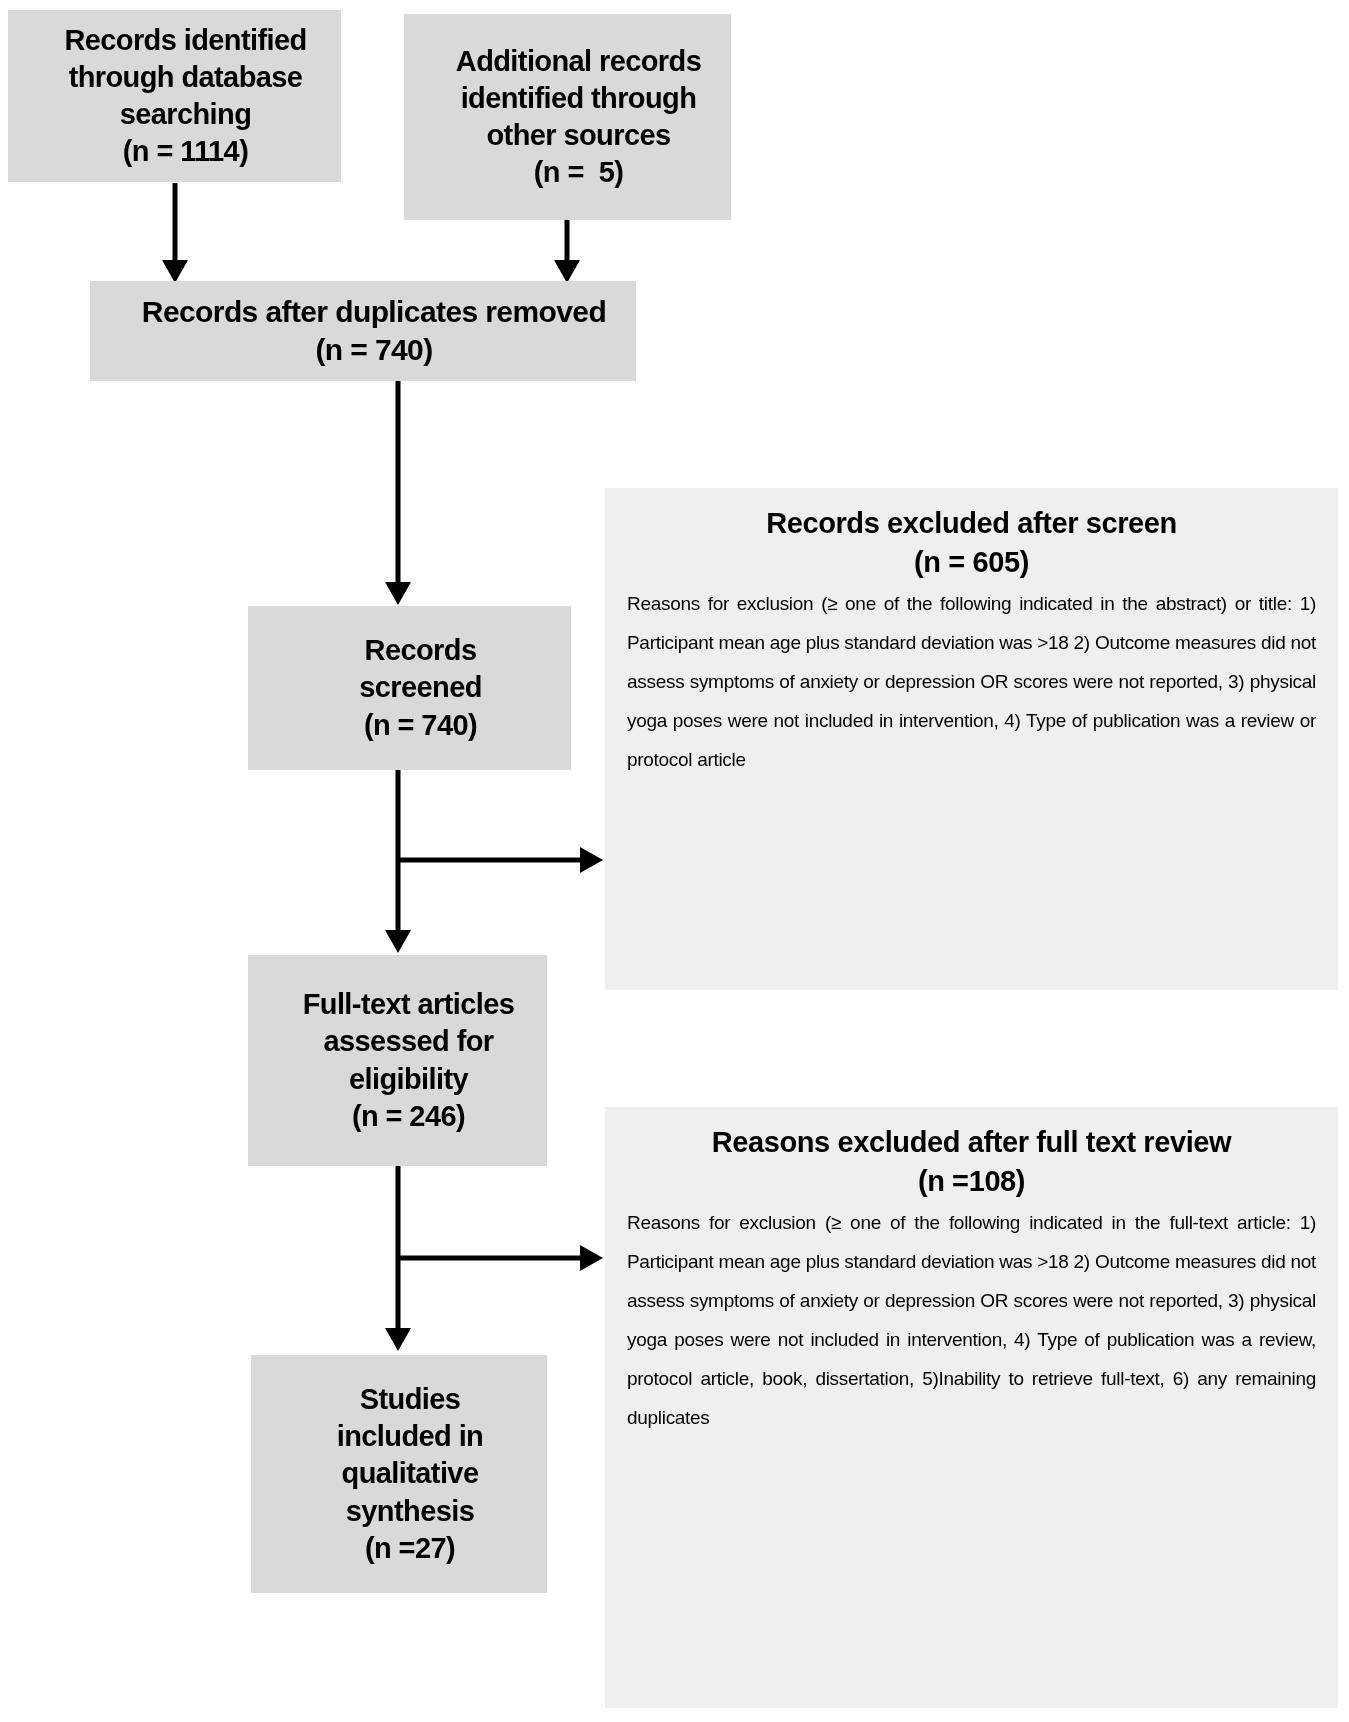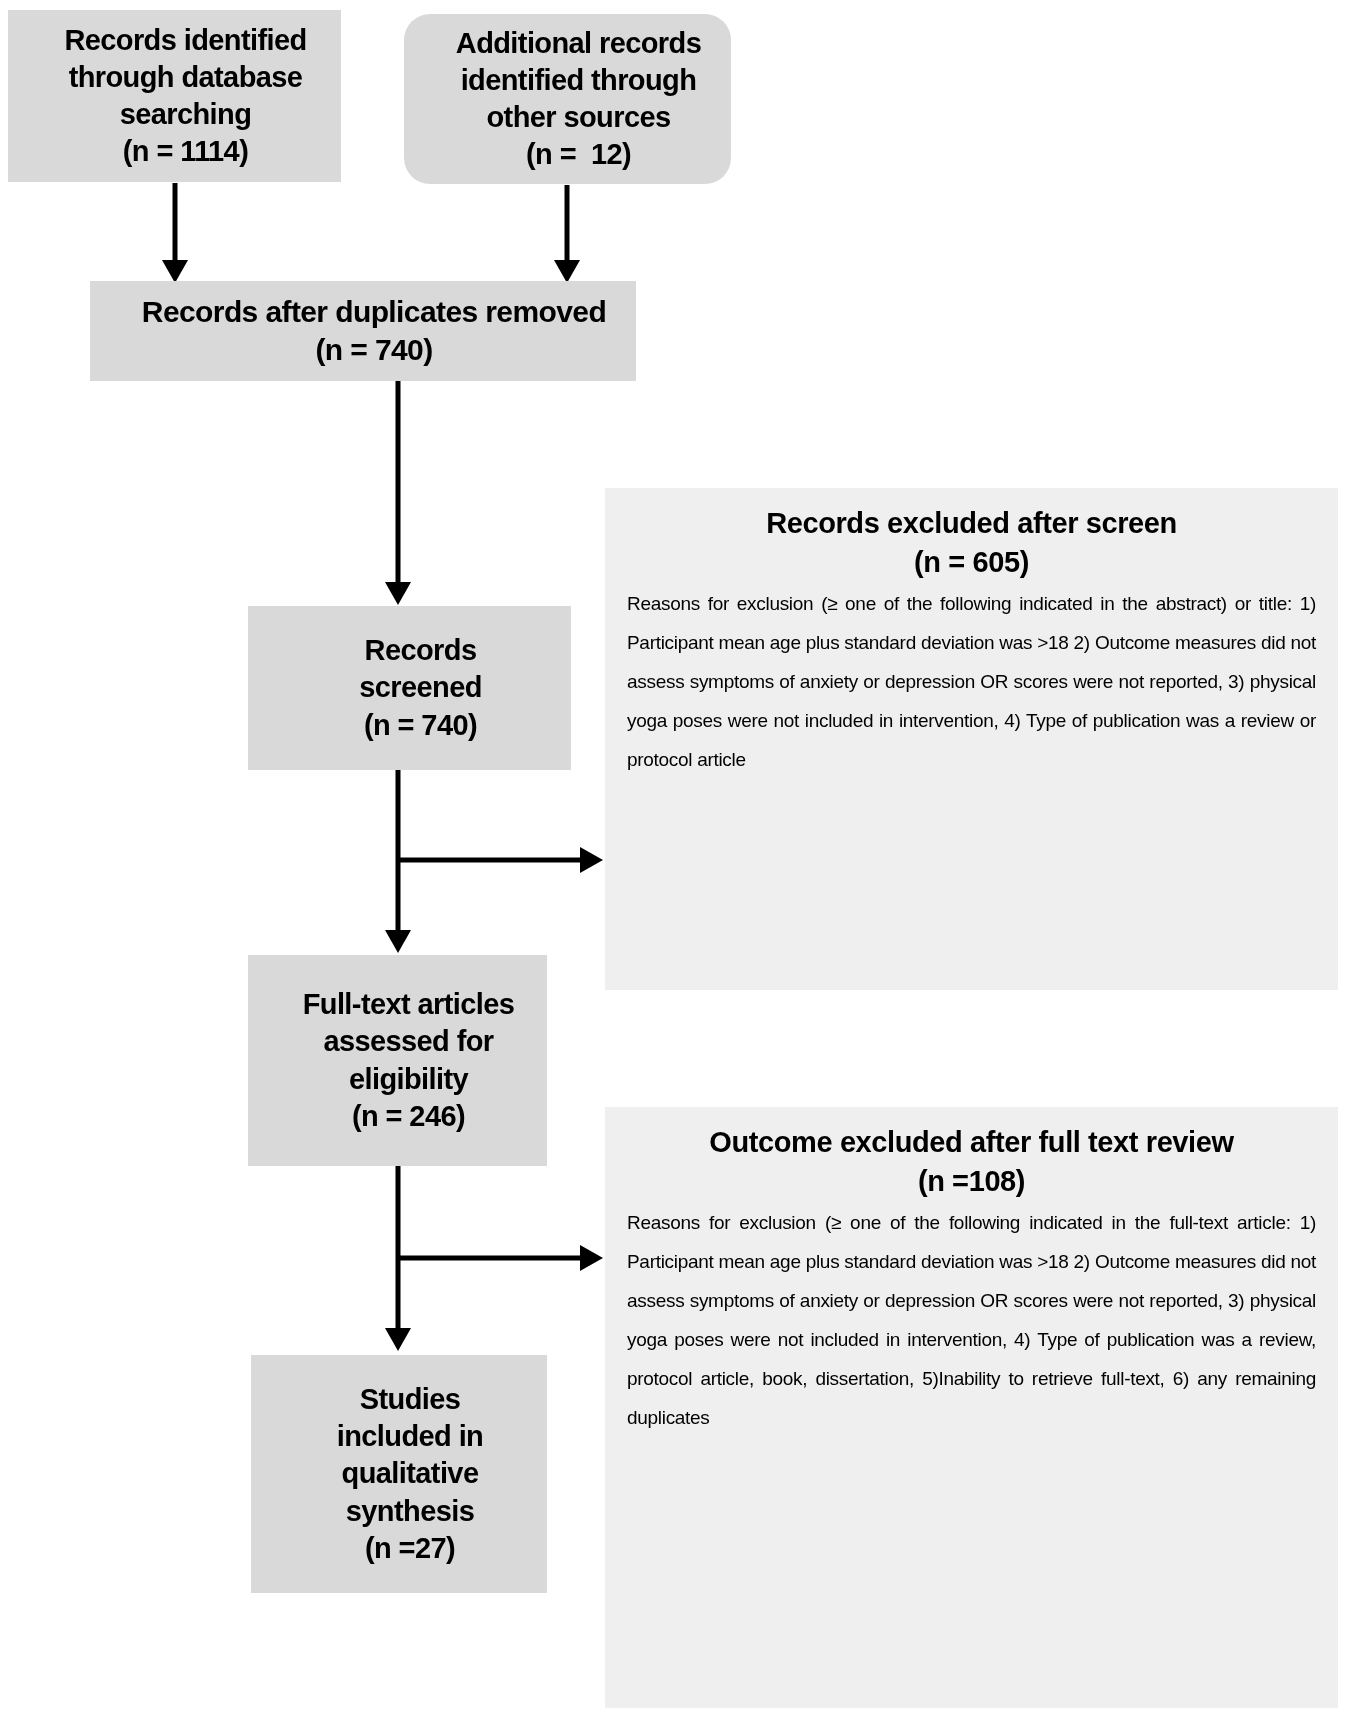--- a/index.html
+++ b/index.html
@@ -61,21 +61,21 @@
   .note-body {
     font-size: 19px;
     line-height: 39px;
     text-align: justify;
     letter-spacing: -0.3px;
     margin-top: 2px;
   }
 
   
   #box-db       { left:   8px; top:   10px; width: 333px; height: 172px; }
-  #box-other    { left: 404px; top:   14px; width: 327px; height: 170px; border-radius: 26px; }
+  #box-other    { left: 404px; top:   14px; width: 327px; height: 206px; }
   #box-dedup    { left:  90px; top:  281px; width: 546px; height: 100px; }
   #box-screened { left: 248px; top:  606px; width: 323px; height: 164px; }
   #box-excl1    { left: 605px; top:  488px; width: 733px; height: 502px; }
   #box-fulltext { left: 248px; top:  955px; width: 299px; height: 211px; }
   #box-excl2    { left: 605px; top: 1107px; width: 733px; height: 601px; }
   #box-studies  { left: 251px; top: 1355px; width: 296px; height: 238px; }
 </style>
 </head>
 <body>
 
@@ -116,21 +116,21 @@
     <div class="label">Records identified
 through database
 searching</div>
     <div class="nvalue">(n = 1114)</div>
   </div>
 
   <div class="box fill-dark" id="box-other">
     <div class="label">Additional records
 identified through
 other sources</div>
-    <div class="nvalue">(n =  12)</div>
+    <div class="nvalue">(n =  5)</div>
   </div>
 
   <div class="box fill-dark" id="box-dedup">
     <div class="label">Records after duplicates removed</div>
     <div class="nvalue">(n = 740)</div>
   </div>
 
   <div class="box fill-dark" id="box-screened">
     <div class="label">Records
 screened</div>
@@ -144,21 +144,21 @@
   </div>
 
   <div class="box fill-dark" id="box-fulltext">
     <div class="label">Full-text articles
 assessed for
 eligibility</div>
     <div class="nvalue">(n = 246)</div>
   </div>
 
   <div class="box fill-light note" id="box-excl2">
-    <div class="note-title">Outcome excluded after full text review</div>
+    <div class="note-title">Reasons excluded after full text review</div>
     <div class="note-n">(n =108)</div>
     <div class="note-body">Reasons for exclusion (≥ one of the following indicated in the full-text article: 1) Participant mean age plus standard deviation was &gt;18 2) Outcome measures did not assess symptoms of anxiety or depression OR scores were not reported, 3) physical yoga poses were not included in intervention, 4) Type of publication was a review, protocol article, book, dissertation, 5)Inability to retrieve full-text, 6) any remaining duplicates</div>
   </div>
 
   <div class="box fill-dark" id="box-studies">
     <div class="label">Studies
 included in
 qualitative
 synthesis</div>
     <div class="nvalue">(n =27)</div>

